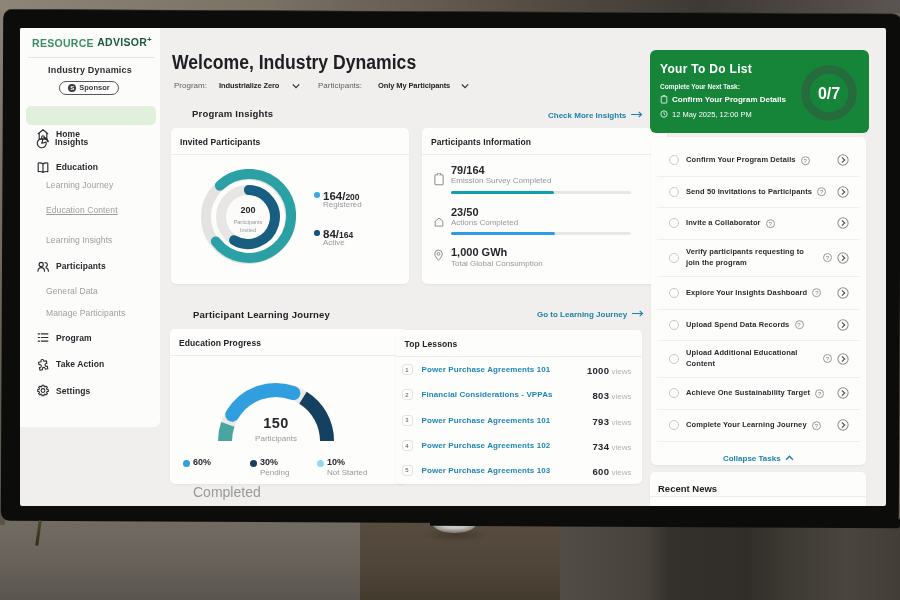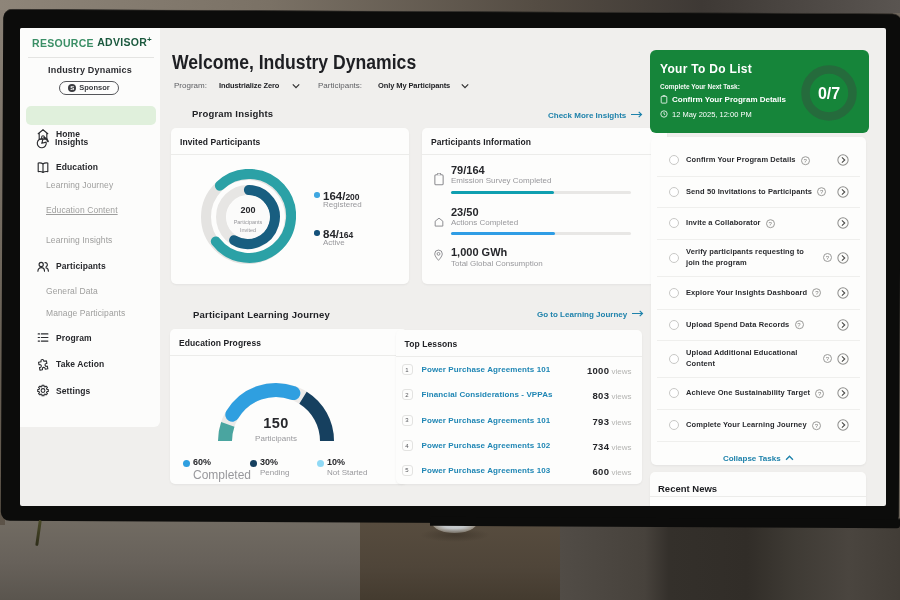--- a/index.html
+++ b/index.html
@@ -246,21 +246,21 @@
         <path d="M 26.3 39.7 A 51 51 0 0 1 87.4 18.1" fill="none" stroke="#2f9fe0" stroke-width="14" stroke-linecap="round"></path>
         <path d="M 97.0 22.7 A 51 51 0 0 1 121 66" fill="none" stroke="#16405f" stroke-width="14"></path>
       </svg>
       <div class="abs" style="left:0; top:86px; width:212px; text-align:center; font-size:14.5px; font-weight:bold; color:#26272b; letter-spacing:.5px;">150</div>
       <div class="abs" style="left:0; top:105px; width:212px; text-align:center; font-size:8px; color:#98989c;">Participants</div>
     </div>
 
     <div class="abs" style="left:163px; top:429px;">
       <span class="dot8" style="background:#2f9fe0; position:absolute; top:3px;"></span>
       <div style="position:absolute; left:10px; top:0; font-size:9px; font-weight:bold; color:#26272b;">60%</div>
-      <div style="position:absolute; left:10px; top:11px; font-size:12px; color:#98989c; white-space:nowrap;text-align:right;">Completed</div>
+      <div style="position:absolute; left:10px; top:27px; font-size:14px; color:#98989c; white-space:nowrap;text-align:right;">Completed</div>
     </div>
     <div class="abs" style="left:230px; top:429px;">
       <span class="dot8" style="background:#16405f; position:absolute; top:3px;"></span>
       <div style="position:absolute; left:10px; top:0; font-size:9px; font-weight:bold; color:#26272b;">30%</div>
       <div style="position:absolute; left:10px; top:11px; font-size:8px; color:#98989c; white-space:nowrap;">Pending</div>
     </div>
     <div class="abs" style="left:297px; top:429px;">
       <span class="dot8" style="background:#8fd9f5; position:absolute; top:3px;"></span>
       <div style="position:absolute; left:10px; top:0; font-size:9px; font-weight:bold; color:#26272b;">10%</div>
       <div style="position:absolute; left:10px; top:11px; font-size:8px; color:#98989c; white-space:nowrap;">Not Started</div>

